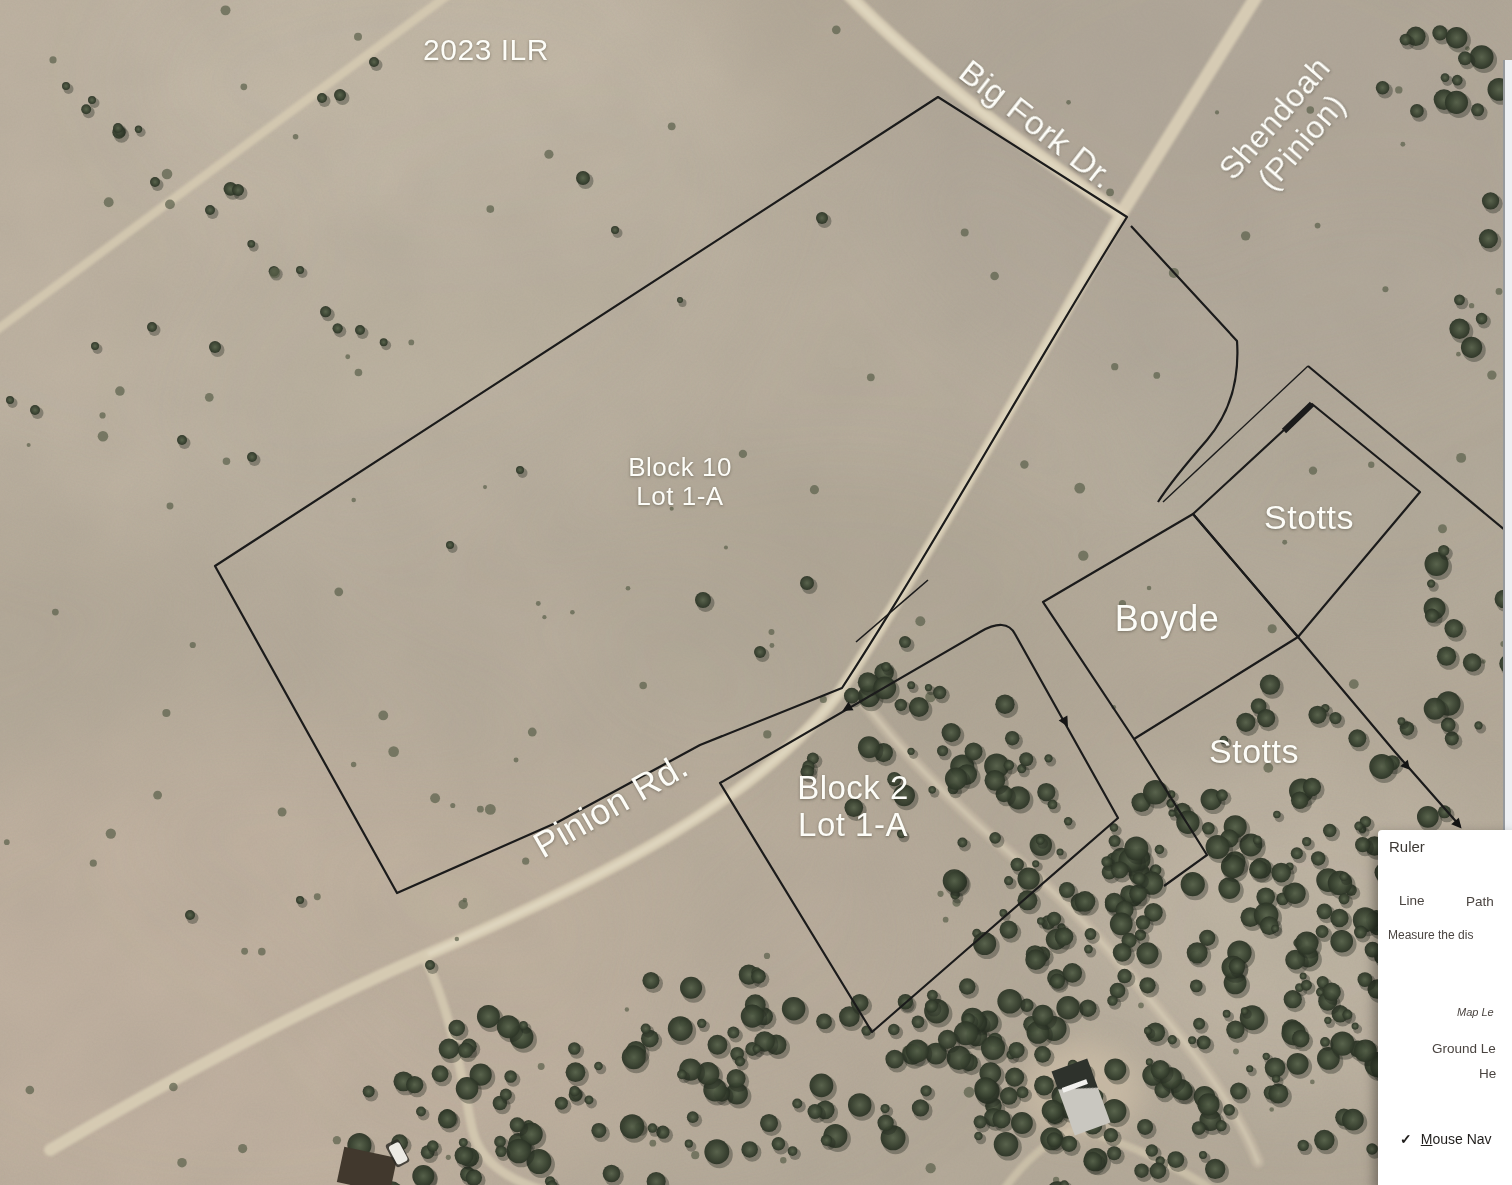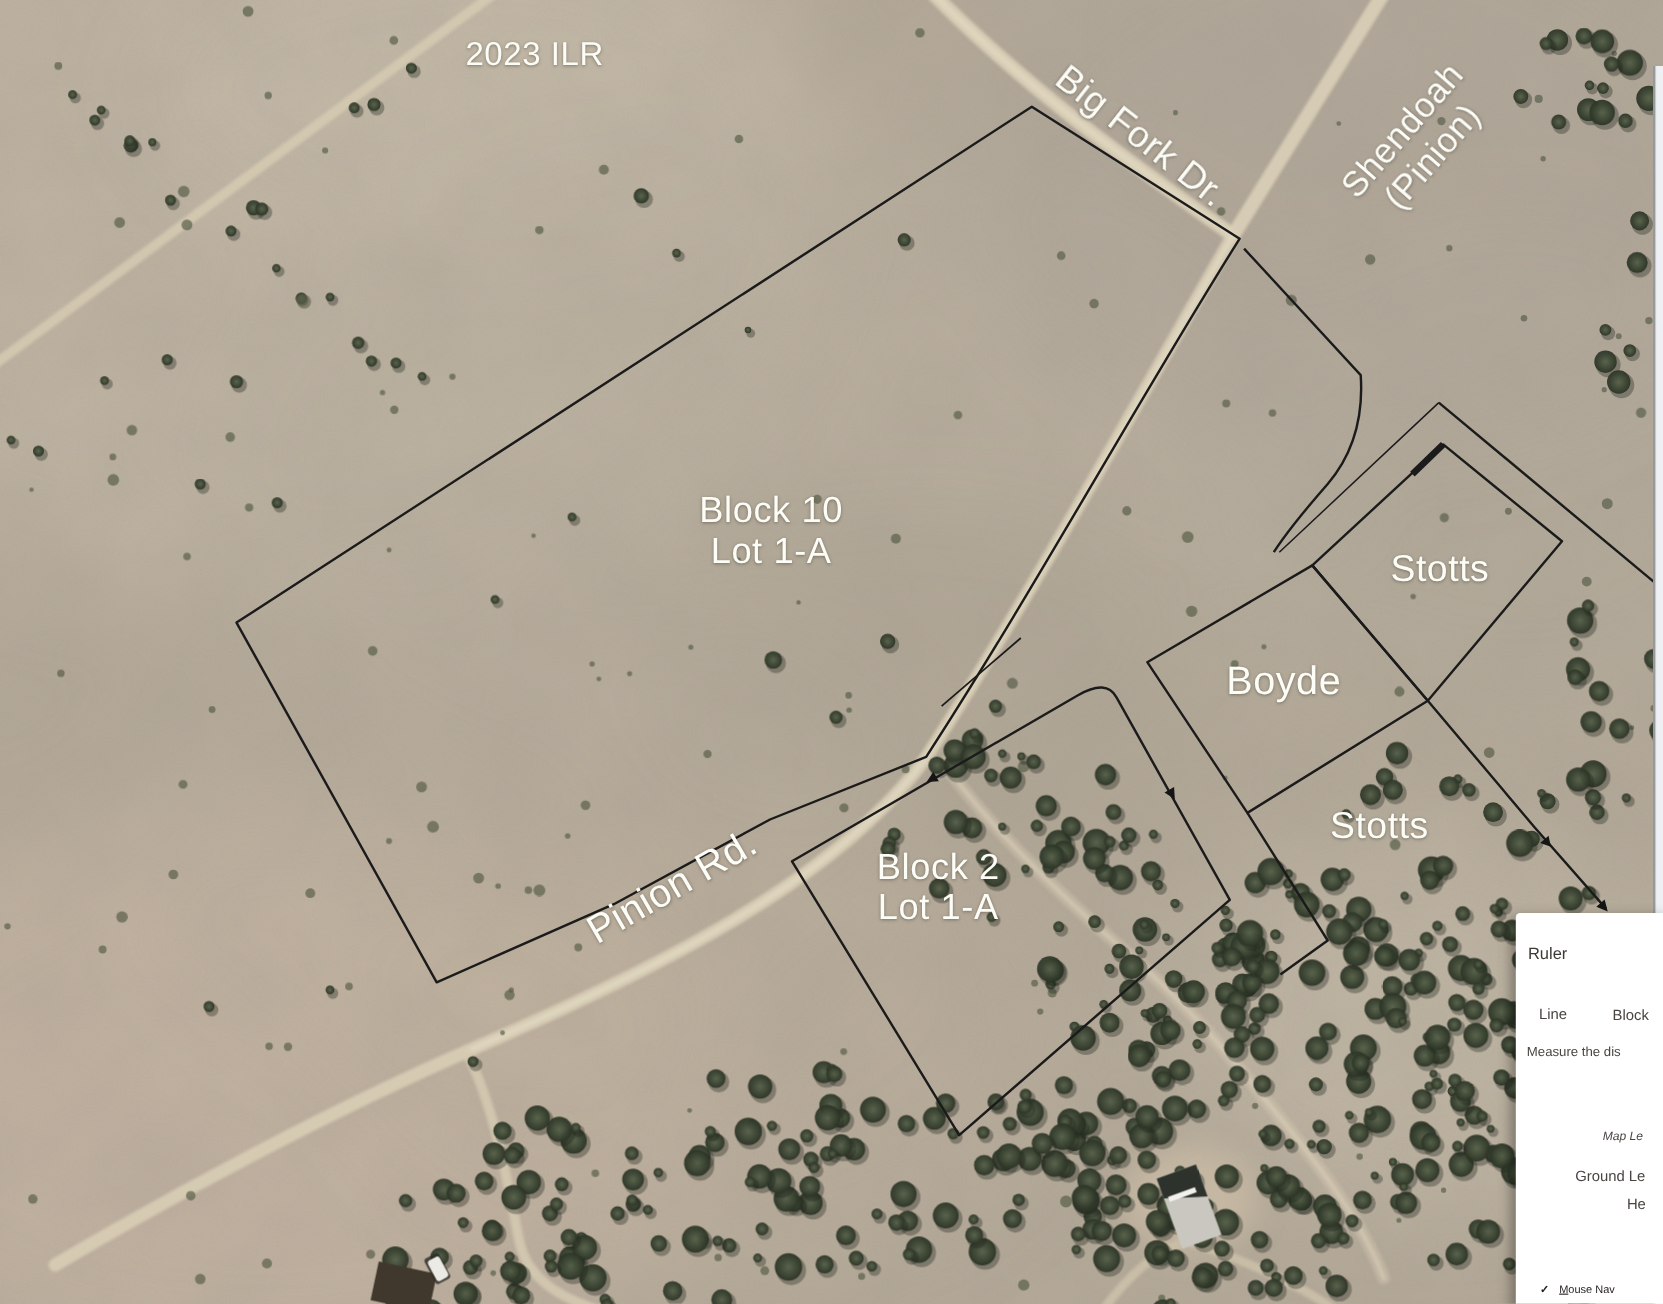--- a/index.html
+++ b/index.html
@@ -9,29 +9,29 @@
   .lbl{position:absolute;color:#fdfdf8;white-space:nowrap;
        transform:translate(-50%,-50%);text-align:center;
        text-shadow:0 1px 3px rgba(45,42,32,.45);letter-spacing:.5px;line-height:1.13;}
   .lbl span{display:block;}
   .rot{transform-origin:center center;}
   
   #ruler-dialog{position:absolute;left:1378px;top:830px;width:140px;height:360px;
      background:#ffffff;border-radius:4px 0 0 0;
      box-shadow:-4px 4px 12px rgba(0,0,0,.35);color:#4a4440;
      font-family:"Liberation Sans",sans-serif;}
-  #ruler-dialog div{position:absolute;white-space:nowrap;margin-top:21px;}
+  #ruler-dialog div{position:absolute;white-space:nowrap;}
   .rd-title{left:11px;top:8px;font-size:15px;color:#3d3935;}
   .rd-tab-line{left:21px;top:63px;font-size:13.5px;text-align:center;}
   .rd-tab-path{left:88px;top:64px;font-size:13.5px;}
   .rd-desc{left:10px;top:98px;font-size:12px;}
   .rd-map{left:79px;top:176px;font-size:11px;font-style:italic;}
   .rd-ground{left:54px;top:211px;font-size:13.5px;}
   .rd-heading{left:101px;top:236px;font-size:13.5px;text-align:center;}
-  .rd-check{left:22px;top:315px;font-size:10px;color:#201e1c;}
+  .rd-check{left:22px;top:301px;font-size:14px;color:#201e1c;}
   .rd-tick{font-weight:bold;margin-right:9px;}
   .rd-check u{text-decoration:underline;}
   #edge-strip{position:absolute;left:1503px;top:60px;width:9px;height:1125px;
      background:#eef0f3;border-left:2px solid #96999c;box-sizing:border-box;}
 </style>
 </head>
 <body>
 
 <div id="stage">
 
@@ -1419,21 +1419,21 @@
 <div class="lbl" style="left:486px;top:50px;font-size:30px;">2023 ILR</div>
 
 <div class="lbl rot" style="left:1037px;top:124px;font-size:34px;transform:translate(-50%,-50%) rotate(38deg);">Big Fork Dr.</div>
 
 <div class="lbl rot" style="left:1288px;top:130px;font-size:32px;transform:translate(-50%,-50%) rotate(-49deg);">
   <span>Shendoah</span>
   <span>(Pinion)</span>
 </div>
 
 
-<div class="lbl" style="left:701px;top:482px;font-size:33px;">
+<div class="lbl" style="left:680px;top:482px;font-size:26px;">
   <span>Block 10</span>
   <span>Lot 1-A</span>
 </div>
 
 <div class="lbl" style="left:1309px;top:517px;font-size:34px;">Stotts</div>
 
 <div class="lbl" style="left:1167px;top:619px;font-size:36px;">Boyde</div>
 
 <div class="lbl" style="left:1254px;top:751px;font-size:34px;">Stotts</div>
 
@@ -1442,21 +1442,21 @@
   <span>Lot 1-A</span>
 </div>
 
 <div class="lbl rot" style="left:611px;top:806px;font-size:36px;transform:translate(-50%,-50%) rotate(-30deg);">Pinion Rd.</div>
 
 <div id="edge-strip"></div>
 
 <div id="ruler-dialog">
   <div class="rd-title">Ruler</div>
   <div class="rd-tab-line">Line</div>
-  <div class="rd-tab-path">Block</div>
+  <div class="rd-tab-path">Path</div>
   <div class="rd-desc">Measure the dis</div>
   <div class="rd-map">Map Le</div>
   <div class="rd-ground">Ground Le</div>
   <div class="rd-heading">He</div>
   <div class="rd-check">
     <span class="rd-tick">✓</span><span><u>M</u><span style="display:inline">ouse Nav</span></span>
   </div>
 </div>
 
 </div>

